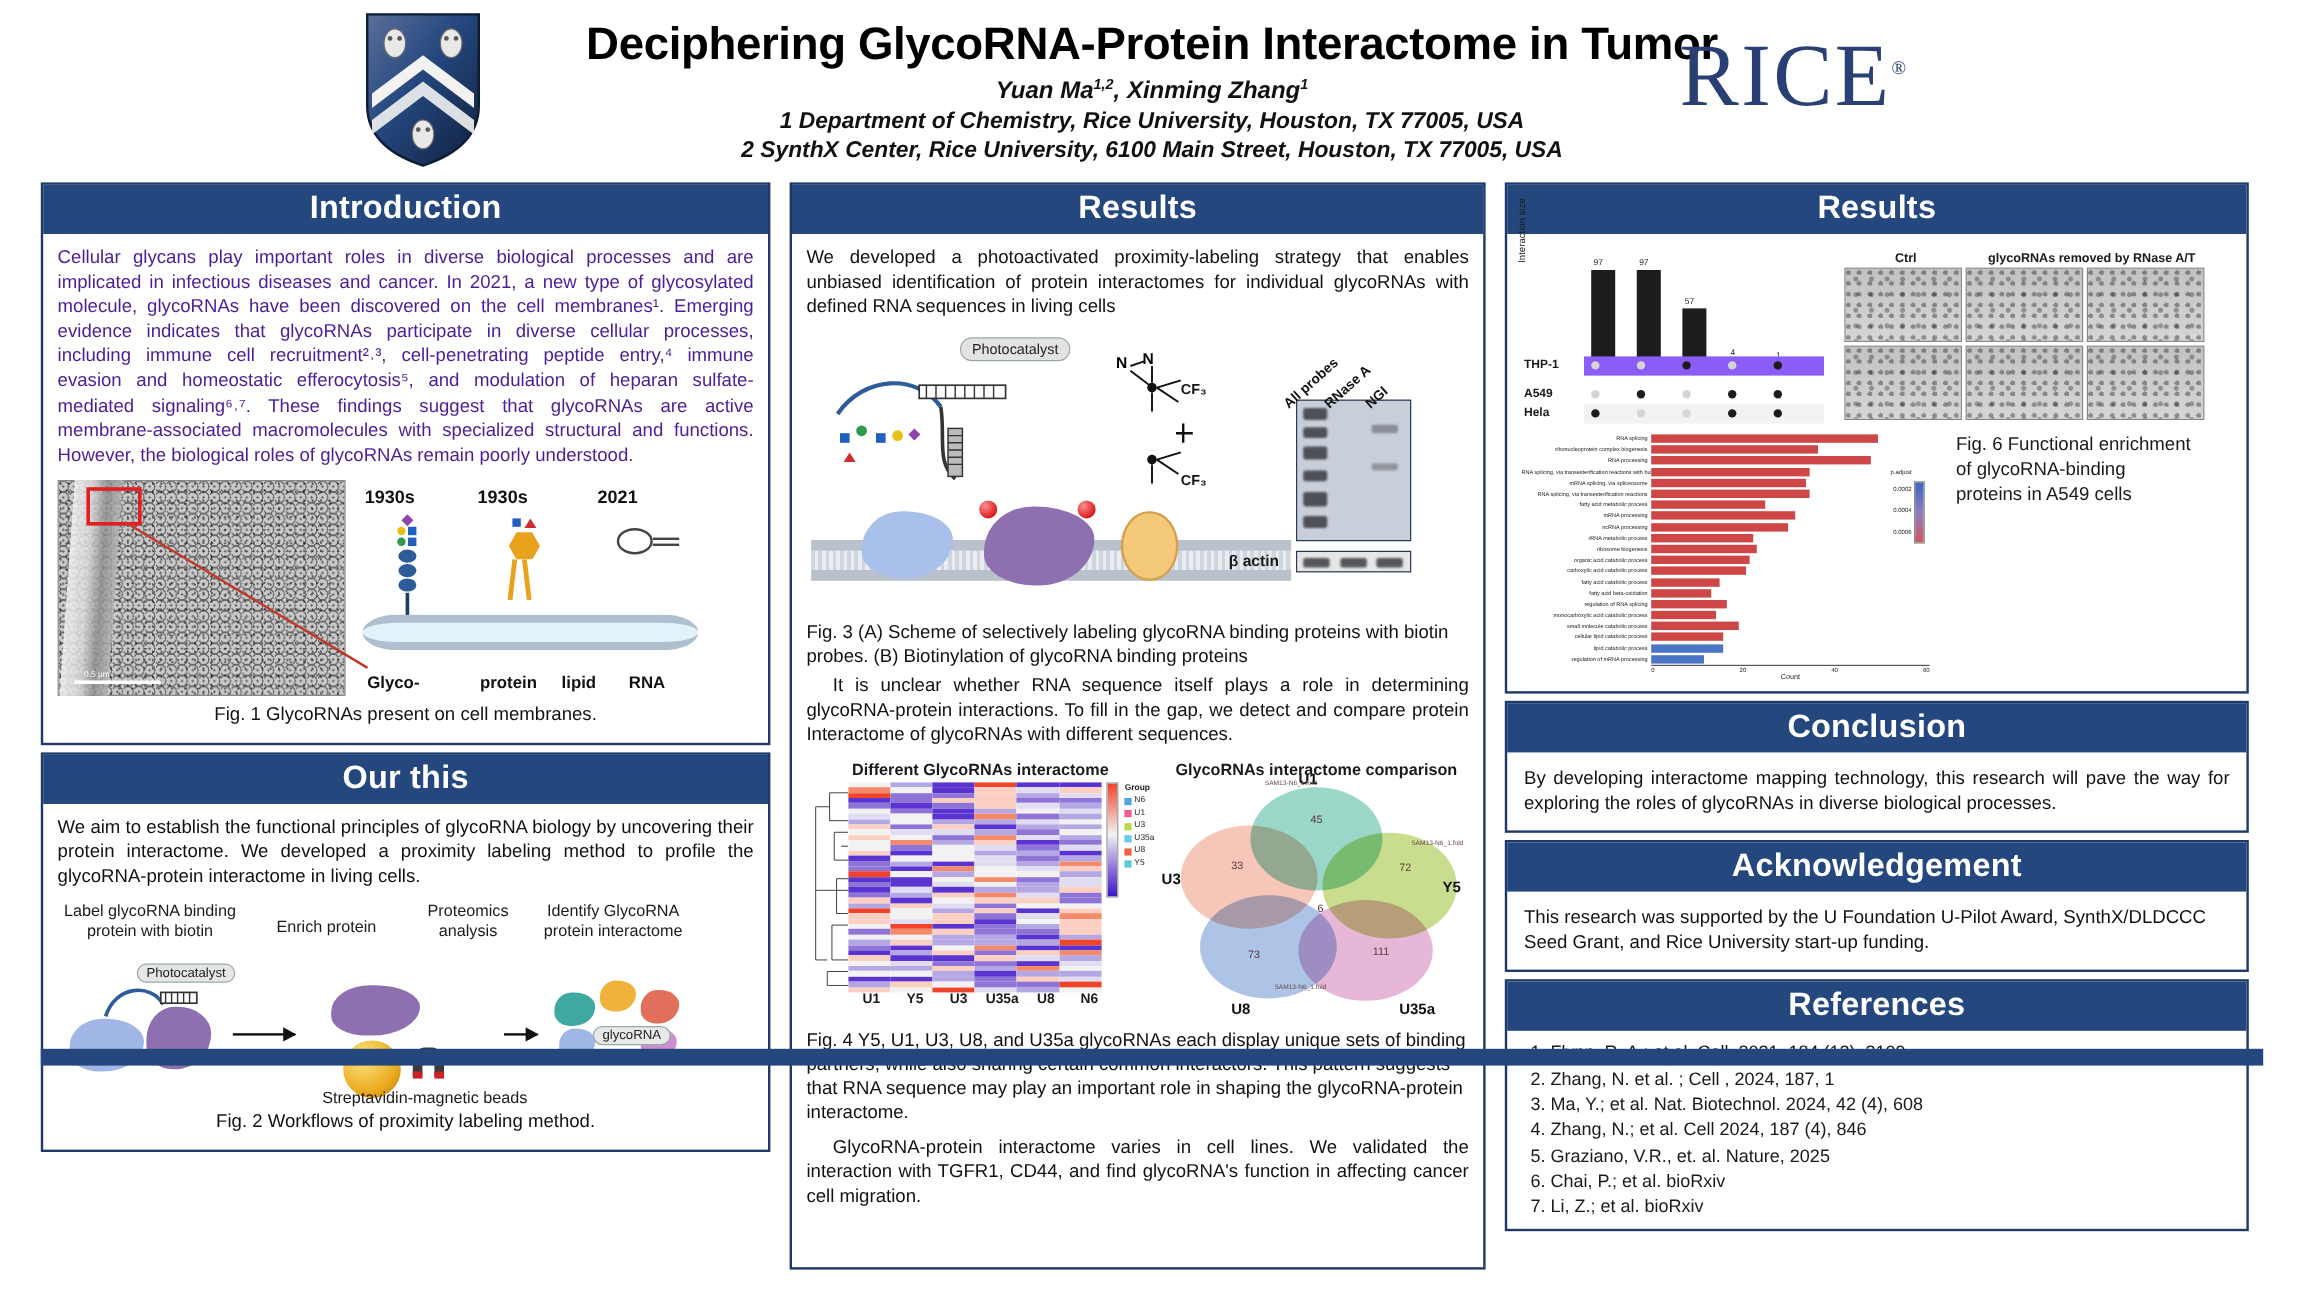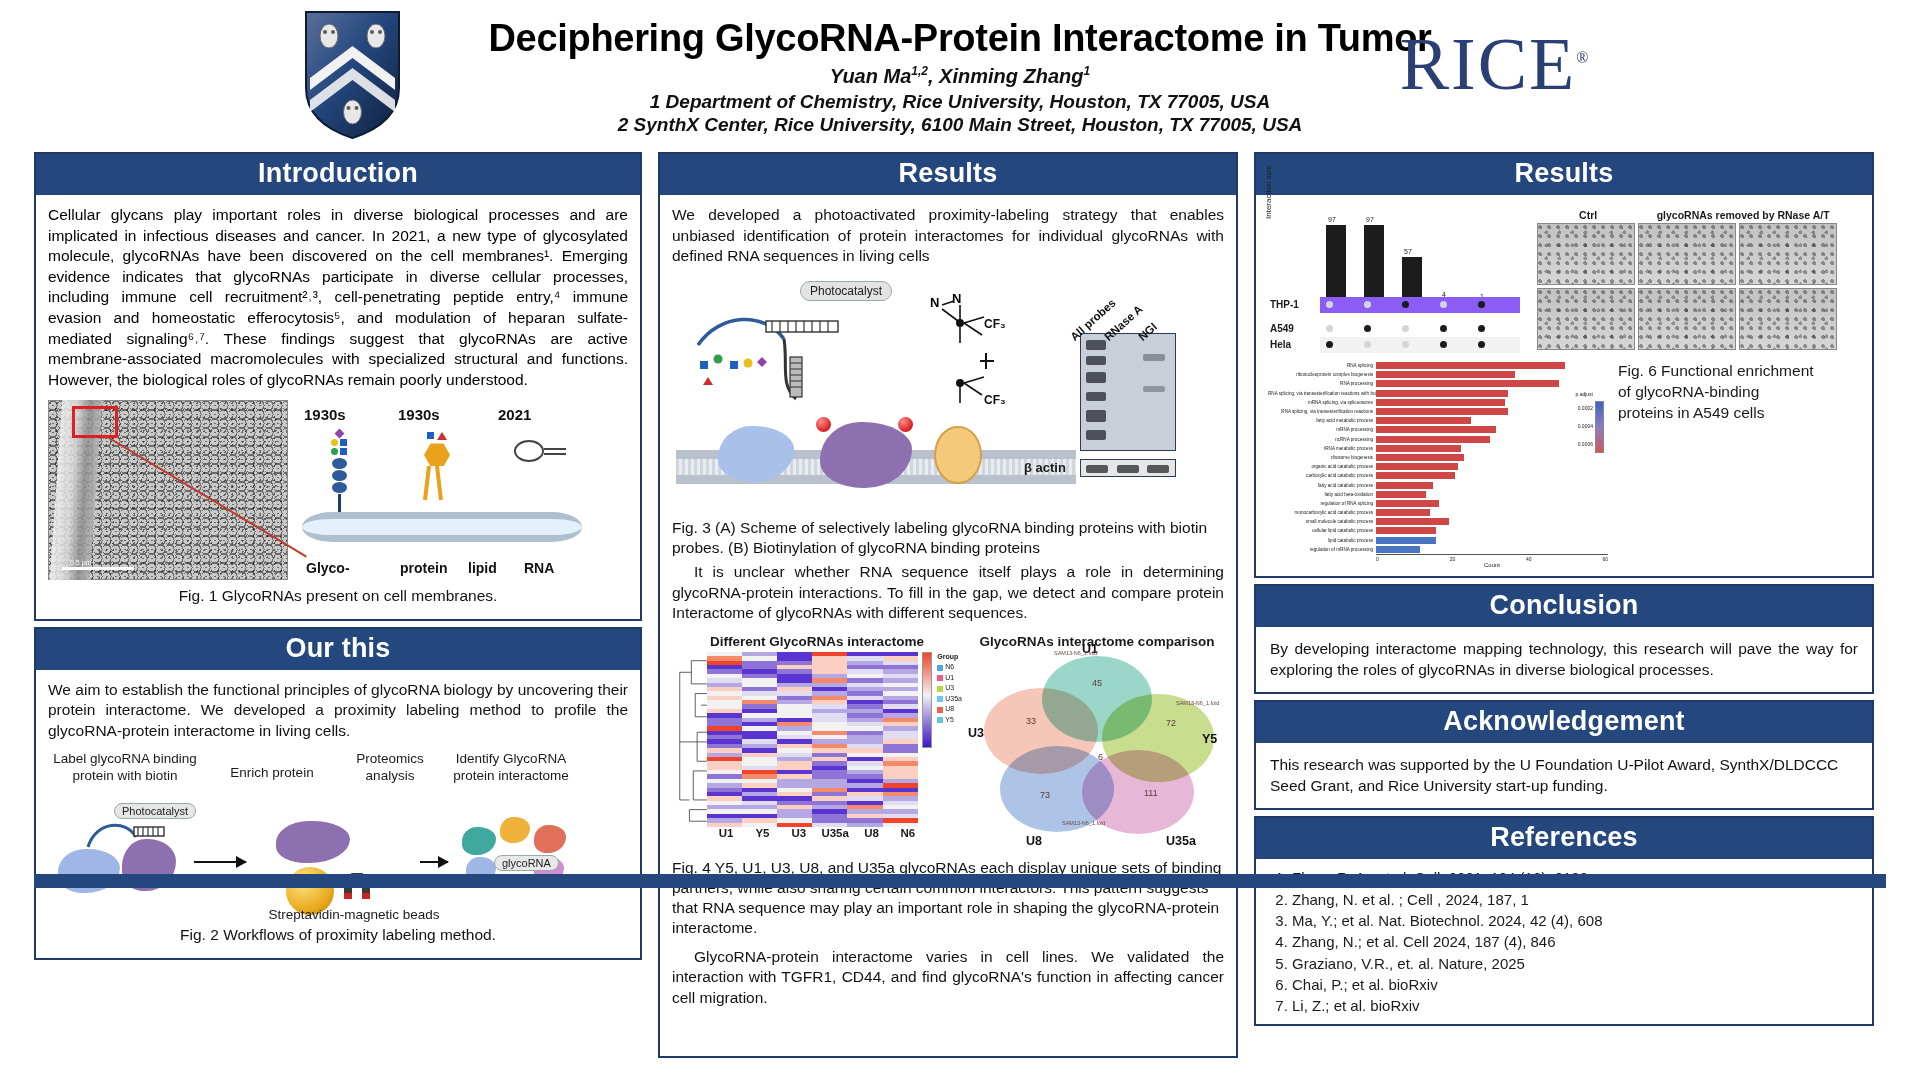--- a/index.html
+++ b/index.html
@@ -34,21 +34,21 @@
   .col-mid { width:580px; }
   .col-right { width:620px; }
 
   .panel { border:2px solid #1f3a68; background:#fff; display:flex; flex-direction:column; }
   .panel-head { background:#24477e; color:#fff; text-align:center;
       font-size:27px; font-weight:bold; padding:4px 0 6px 0; letter-spacing:0.2px; }
   .panel-body { padding:10px 12px 8px 12px; flex:1; }
 
   p.body { font-size:15.5px; line-height:1.33; text-align:justify; margin:0 0 10px 0; color:#121212; }
   p.body.indent { text-indent:22px; }
-  p.body.navy { color:#000000; }
+  p.body.navy { color:#4c1d95; }
   .caption { font-size:15.5px; line-height:1.3; margin:6px 0 4px 0; color:#121212; }
   .caption.center { text-align:center; }
 
   
   .fig1 { display:flex; gap:14px; align-items:flex-start; margin-top:4px; }
   .em-wrap { position:relative; width:240px; height:180px; }
   .em-img { position:absolute; inset:0;
       background:
         radial-gradient(circle at 20% 30%, rgba(0,0,0,.55) 0 1px, transparent 1px),
         radial-gradient(circle at 60% 70%, rgba(0,0,0,.5) 0 1px, transparent 1px),
@@ -135,21 +135,21 @@
   .micro-grid { display:grid; grid-template-columns:repeat(3,1fr); gap:3px; width:300px; }
   .micro { height:62px; border:1px solid #888;
       background:
         radial-gradient(circle at 25% 35%, rgba(0,0,0,.35) 0 2px, transparent 2px),
         radial-gradient(circle at 65% 65%, rgba(0,0,0,.3) 0 2px, transparent 2px),
         linear-gradient(0deg,#d6d6d6,#c2c2c2);
       background-size:9px 9px, 13px 13px, 100% 100%; }
   .micro-hd { font-size:10.5px; font-weight:bold; text-align:center; }
 
   
-  .fig6 { display:flex; gap:10px; margin-top:2px; align-items:flex-start; }
+  .fig6 { display:flex; gap:22px; margin-top:2px; align-items:flex-start; }
   .go-chart { position:relative; width:340px; }
   .go-row { display:flex; align-items:center; height:9.2px; }
   .go-lbl { width:108px; font-size:4.6px; text-align:right; padding-right:3px;
       white-space:nowrap; overflow:hidden; color:#222; }
   .go-bar { height:7px; }
   .go-axis { margin-left:108px; border-top:1px solid #555; font-size:5px;
       display:flex; justify-content:space-between; padding-top:1px; }
   .go-cbar { position:absolute; right:4px; top:40px; width:9px; height:52px;
       background:linear-gradient(#3b63c8,#8d7ec0,#d1555a); border:1px solid #888; }
   .go-cbar-lbl { position:absolute; right:15px; font-size:5px; }

